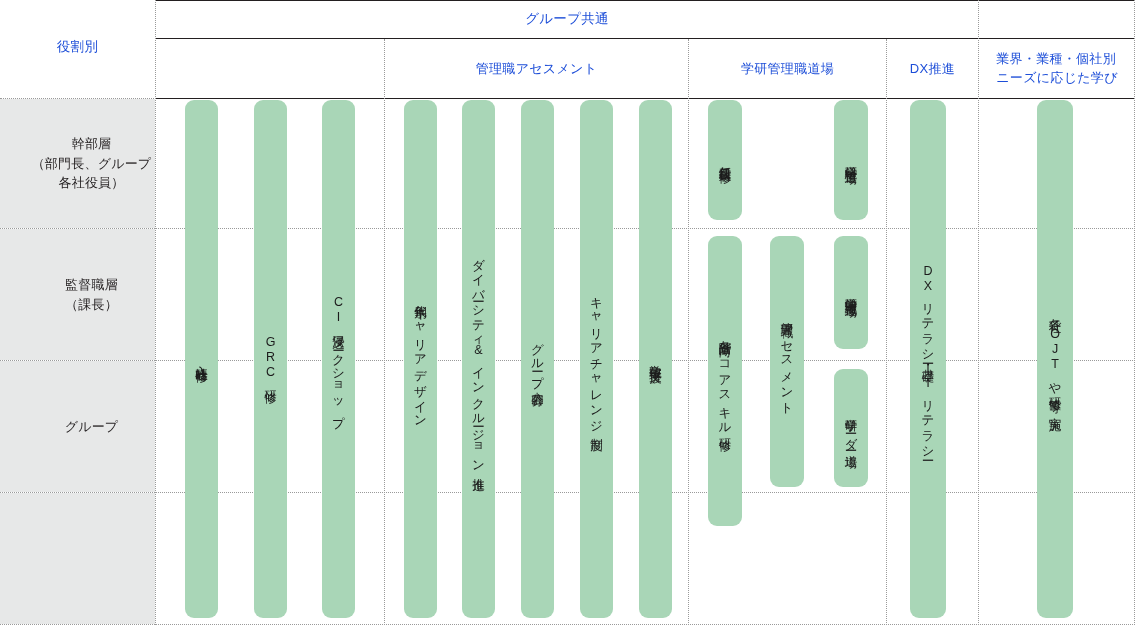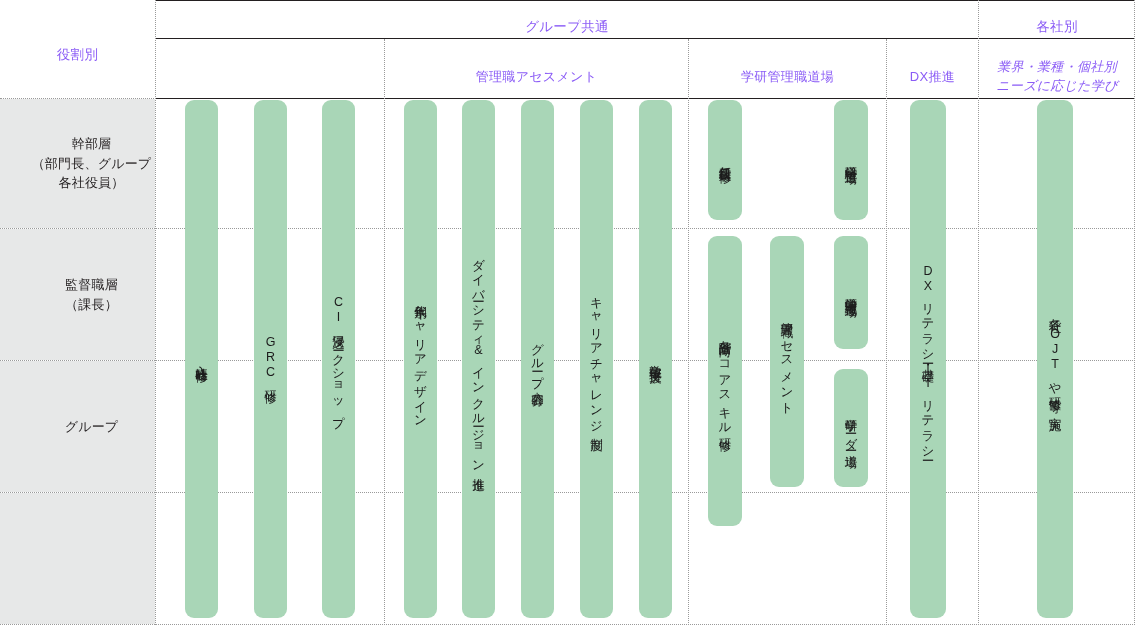--- a/index.html
+++ b/index.html
@@ -23,28 +23,27 @@
   .hline-solid{position:absolute;height:0;border-top:1.4px solid #231f20;}
   .hline-dot{position:absolute;height:0;border-top:1.5px dotted #9a9a9a;}
   .vline-dot{position:absolute;width:0;border-left:1.5px dotted #9a9a9a;}
 
   
   .hdr{
     position:absolute;
     display:flex;
     align-items:center;
     justify-content:center;
-    text-align:center;
+    text-align:left;
     box-sizing:border-box;
     font-size:13.5px;
     line-height:1.45;
     letter-spacing:.3px;
-    color:#8b5cf6;
+    color:#1d4ed8;
     white-space:pre-line;
-    margin-top:8px;
   }
   .hdr.group{font-size:13.5px;}
   .hdr.sub{font-size:13px;}
 
   
   .rowlabelcol{
     position:absolute;
     left:0;
     width:155px;
     background:#e7e8e8;
@@ -93,26 +92,25 @@
 <div id="root">
 
   <div class="rowlabelcol abs" style="top:99px;height:129px;"></div>
   <div class="rowlabelcol abs" style="top:229px;height:131px;"></div>
   <div class="rowlabelcol abs" style="top:361px;height:131px;"></div>
   <div class="rowlabelcol abs" style="top:493px;height:131px;"></div>
 
   <div class="hdr" style="left:0px;top:0px;width:155px;height:94px;">役割別</div>
 
   <div class="hdr group" style="left:156px;top:0px;width:822px;height:38px;">グループ共通</div>
-  <div class="hdr group" style="left:979px;top:0px;width:156px;height:38px;">各社別</div>
 
   <div class="hdr sub" style="left:385px;top:39px;width:303px;height:60px;">管理職アセスメント</div>
   <div class="hdr sub" style="left:689px;top:39px;width:197px;height:60px;">学研管理職道場</div>
   <div class="hdr sub" style="left:887px;top:39px;width:91px;height:60px;">DX推進</div>
-  <div class="hdr sub" style="left:979px;top:39px;width:156px;height:60px;font-style:italic;">業界・業種・個社別
+  <div class="hdr sub" style="left:979px;top:39px;width:156px;height:60px;">業界・業種・個社別
 ニーズに応じた学び</div>
 
   <div class="hline-solid" style="left:156px;top:0px;width:822px;"></div>
   <div class="hline-solid" style="left:979px;top:0px;width:156px;"></div>
   <div class="hline-solid" style="left:156px;top:38px;width:979px;"></div>
   <div class="hline-solid" style="left:156px;top:98px;width:979px;"></div>
 
   <div class="hline-dot" style="left:0px;top:98px;width:156px;"></div>
   <div class="hline-dot" style="left:0px;top:228px;width:1135px;"></div>
   <div class="hline-dot" style="left:0px;top:360px;width:1135px;"></div>

